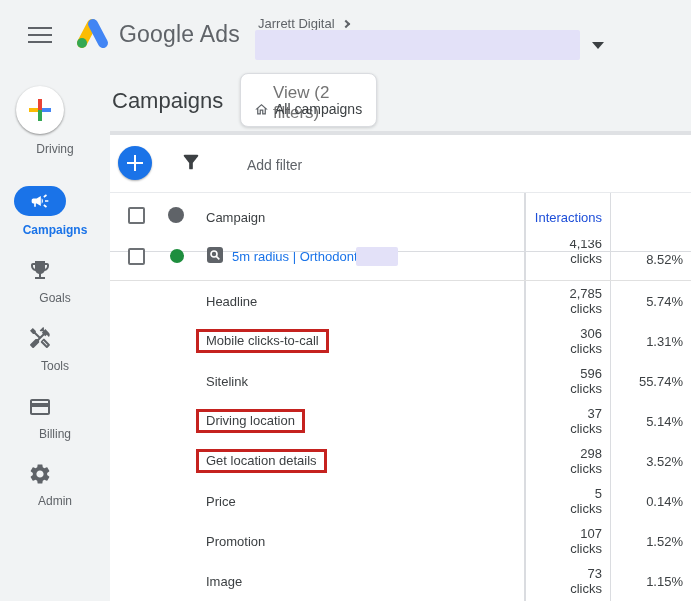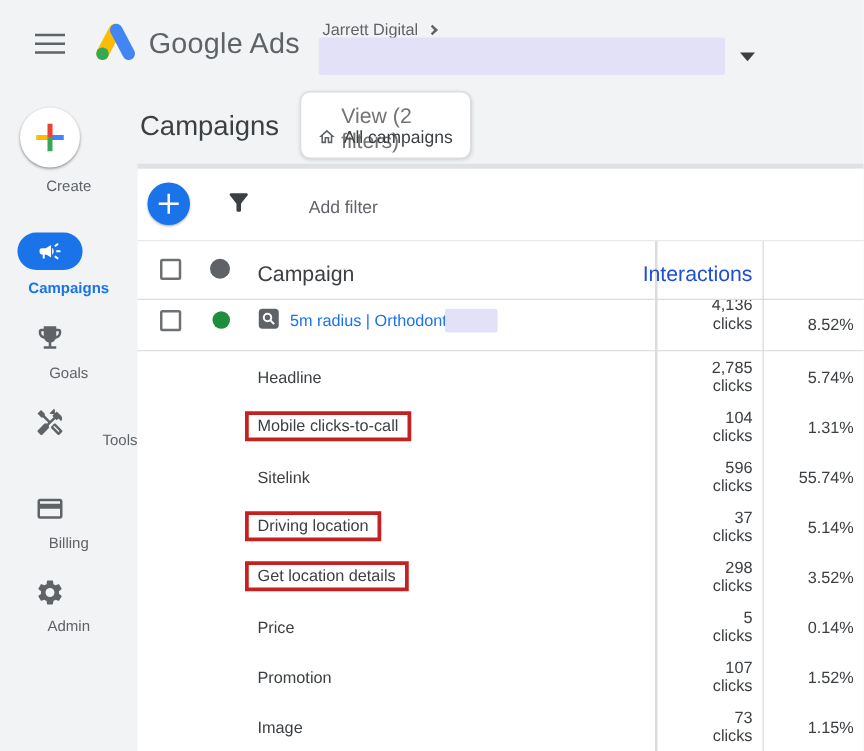--- a/index.html
+++ b/index.html
@@ -30,21 +30,21 @@
   .plusmc .l{left:0;top:9px;width:11px;height:4px;background:#fbbc04;}
   .plusmc .r{left:11px;top:9px;width:11px;height:4px;background:#4285f4;}
   .plusmc .t{left:9px;top:0;width:4px;height:11px;background:#ea4335;}
   .plusmc .b{left:9px;top:11px;width:4px;height:11px;background:#34a853;}
   .lbl-create{position:absolute;top:73px;left:0;}
   .pill{position:absolute;left:14px;top:121px;width:52px;height:30px;border-radius:16px;background:var(--accent);cursor:pointer;}
   .pill svg{position:absolute;left:16px;top:5px;}
   .lbl-campaigns{position:absolute;top:154px;left:0;}
   .side-ic{position:absolute;left:28px;cursor:pointer;}
   .ic-goals{top:193px;} .lbl-goals{position:absolute;top:222px;left:0;}
-  .ic-tools{top:261px;} .lbl-tools{position:absolute;top:276px;left:0;text-align:right;}
+  .ic-tools{top:261px;} .lbl-tools{position:absolute;top:290px;left:0;}
   .ic-billing{top:330px;} .lbl-billing{position:absolute;top:358px;left:0;}
   .ic-admin{top:397px;} .lbl-admin{position:absolute;top:425px;left:0;}
 
   
   .page-title{position:absolute;left:112px;top:88px;font-size:22px;color:#3c4043;}
   .view-card{position:absolute;left:240px;top:73px;width:137px;height:54px;background:#fff;border:1px solid var(--line);border-radius:8px;box-shadow:0 1px 3px rgba(60,64,67,.2);cursor:pointer;}
   .view-label{position:absolute;left:15px;top:9px;font-size:17px;color:#737373;margin-left:17px;}
   .view-value{position:absolute;left:13px;top:27px;font-size:14px;color:#3c4043;display:flex;align-items:center;gap:6px;}
   .divider-band{position:absolute;left:110px;top:131px;width:581px;height:4px;background:#dfe1e4;}
 
@@ -52,21 +52,21 @@
   .content{position:absolute;left:110px;top:135px;width:581px;height:466px;background:#fff;}
   .colline{position:absolute;top:57px;bottom:0;background:var(--line);}
   .c1{left:414px;width:2px;} .c2{left:500px;width:1px;}
   .add-btn{position:absolute;left:8px;top:11px;width:34px;height:34px;border-radius:50%;background:var(--accent);box-shadow:0 1px 2px rgba(0,0,0,.3);cursor:pointer;}
   .add-btn:before,.add-btn:after{content:"";position:absolute;background:#fff;}
   .add-btn:before{left:16px;top:9px;width:2px;height:16px;}
   .add-btn:after{left:9px;top:16px;width:16px;height:2px;}
   .funnel{position:absolute;left:70px;top:16px;cursor:pointer;}
   .add-filter-label{position:absolute;left:137px;top:22px;font-size:14px;color:#5f6368;cursor:pointer;}
 
-  .thead{position:absolute;left:0;top:57px;width:581px;height:48px;border-top:1px solid #e8eaed;border-bottom:1px solid var(--line);font-size:17px;}
+  .thead{position:absolute;left:0;top:57px;width:581px;height:60px;border-top:1px solid #e8eaed;border-bottom:1px solid var(--line);font-size:13px;}
   .cb{position:absolute;width:17px;height:17px;border:2px solid #6d7175;border-radius:2px;background:#fff;cursor:pointer;}
   .thead .cb{left:18px;top:14px;}
   .dot{position:absolute;border-radius:50%;}
   .dot.gray{left:58px;top:14px;width:16px;height:16px;background:#5f6368;}
   .th-campaign{position:absolute;left:96px;top:17px;color:#3c4043;}
   .th-inter{position:absolute;right:89px;top:17px;color:#1d4ed8;}
   .th-rate{position:absolute;right:8px;top:9px;width:74px;text-align:right;line-height:15px;color:#3c4043;}
 
   .row{position:absolute;left:0;width:581px;}
   .row-campaign{top:105px;height:41px;border-bottom:1px solid #e0e0e0;overflow:hidden;cursor:pointer;}
@@ -107,21 +107,21 @@
 <div class="sidebar">
   <div>
     <div class="create-circle">
       <span class="plusmc">
           <i class="l"></i>
           <i class="r"></i>
           <i class="t"></i>
           <i class="b"></i>
         </span>
     </div>
-    <div class="side-label lbl-create">Create</div>
+    <div class="side-label lbl-create">Driving</div>
   </div>
   <div>
     <div class="pill">
       <svg width="20" height="20" viewBox="0 0 24 24">
           <path fill="#fff" d="M18 11v2h4v-2h-4zm-2 6.61c.96.71 2.21 1.65 3.2 2.39.4-.53.8-1.07 1.2-1.6-.99-.74-2.24-1.68-3.2-2.4-.4.54-.8 1.08-1.2 1.61zM20.4 5.6c-.4-.53-.8-1.07-1.2-1.6-.99.74-2.24 1.68-3.2 2.4.4.53.8 1.07 1.2 1.6.96-.72 2.21-1.65 3.2-2.4zM4 9c-1.1 0-2 .9-2 2v2c0 1.1.9 2 2 2h1v4h2v-4h1l5 3V6L8 9H4zm11.5 3c0-1.33-.58-2.53-1.5-3.35v6.69c.92-.81 1.5-2.01 1.5-3.34z"></path>
         </svg>
     </div>
     <div class="side-label active lbl-campaigns">Campaigns</div>
   </div>
   <div>
@@ -207,21 +207,21 @@
         <div class="num">2,785</div>
         <div class="unit">clicks</div>
       </div>
       <div class="rate">5.74%</div>
     </div>
       <div class="row asset-row" style="top: 186px;">
       <div class="asset-label">
           <span class="label-text red">Mobile clicks-to-call</span>
         </div>
       <div class="metric">
-        <div class="num">104</div>
+        <div class="num">306</div>
         <div class="unit">clicks</div>
       </div>
       <div class="rate">1.31%</div>
     </div>
       <div class="row asset-row" style="top: 226px;">
       <div class="asset-label">
           <span class="label-text">Sitelink</span>
         </div>
       <div class="metric">
         <div class="num">596</div>

